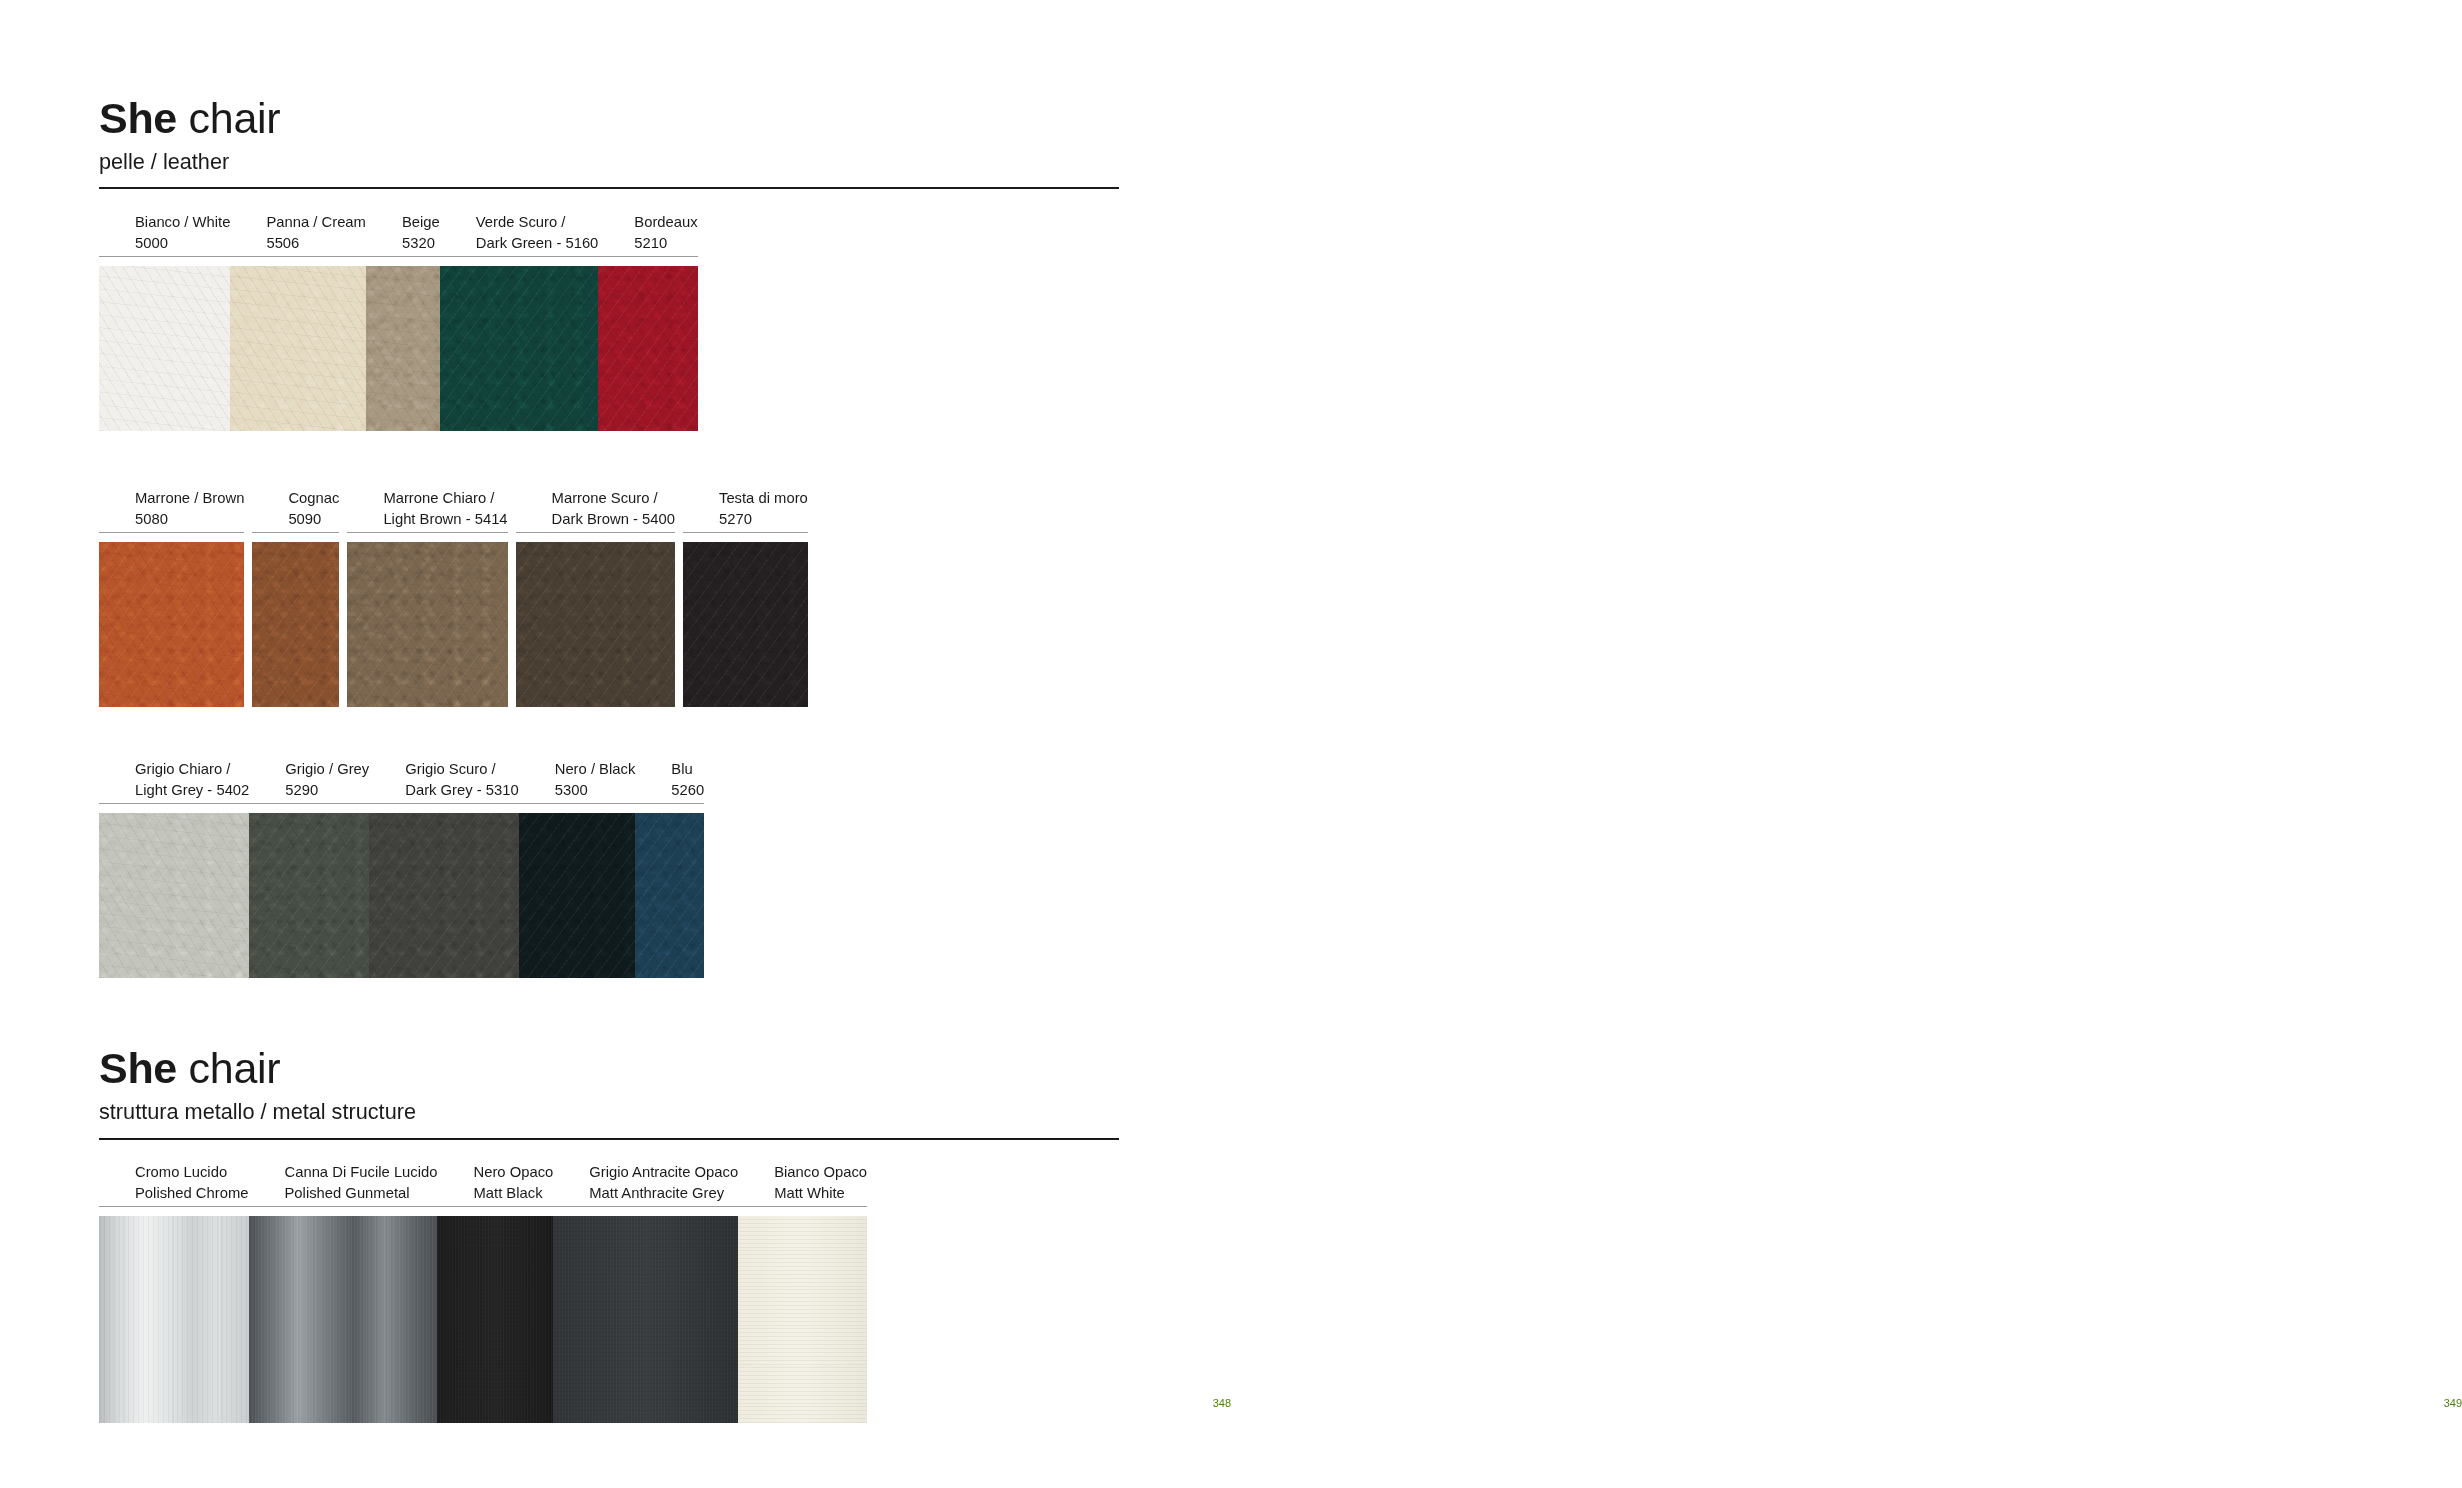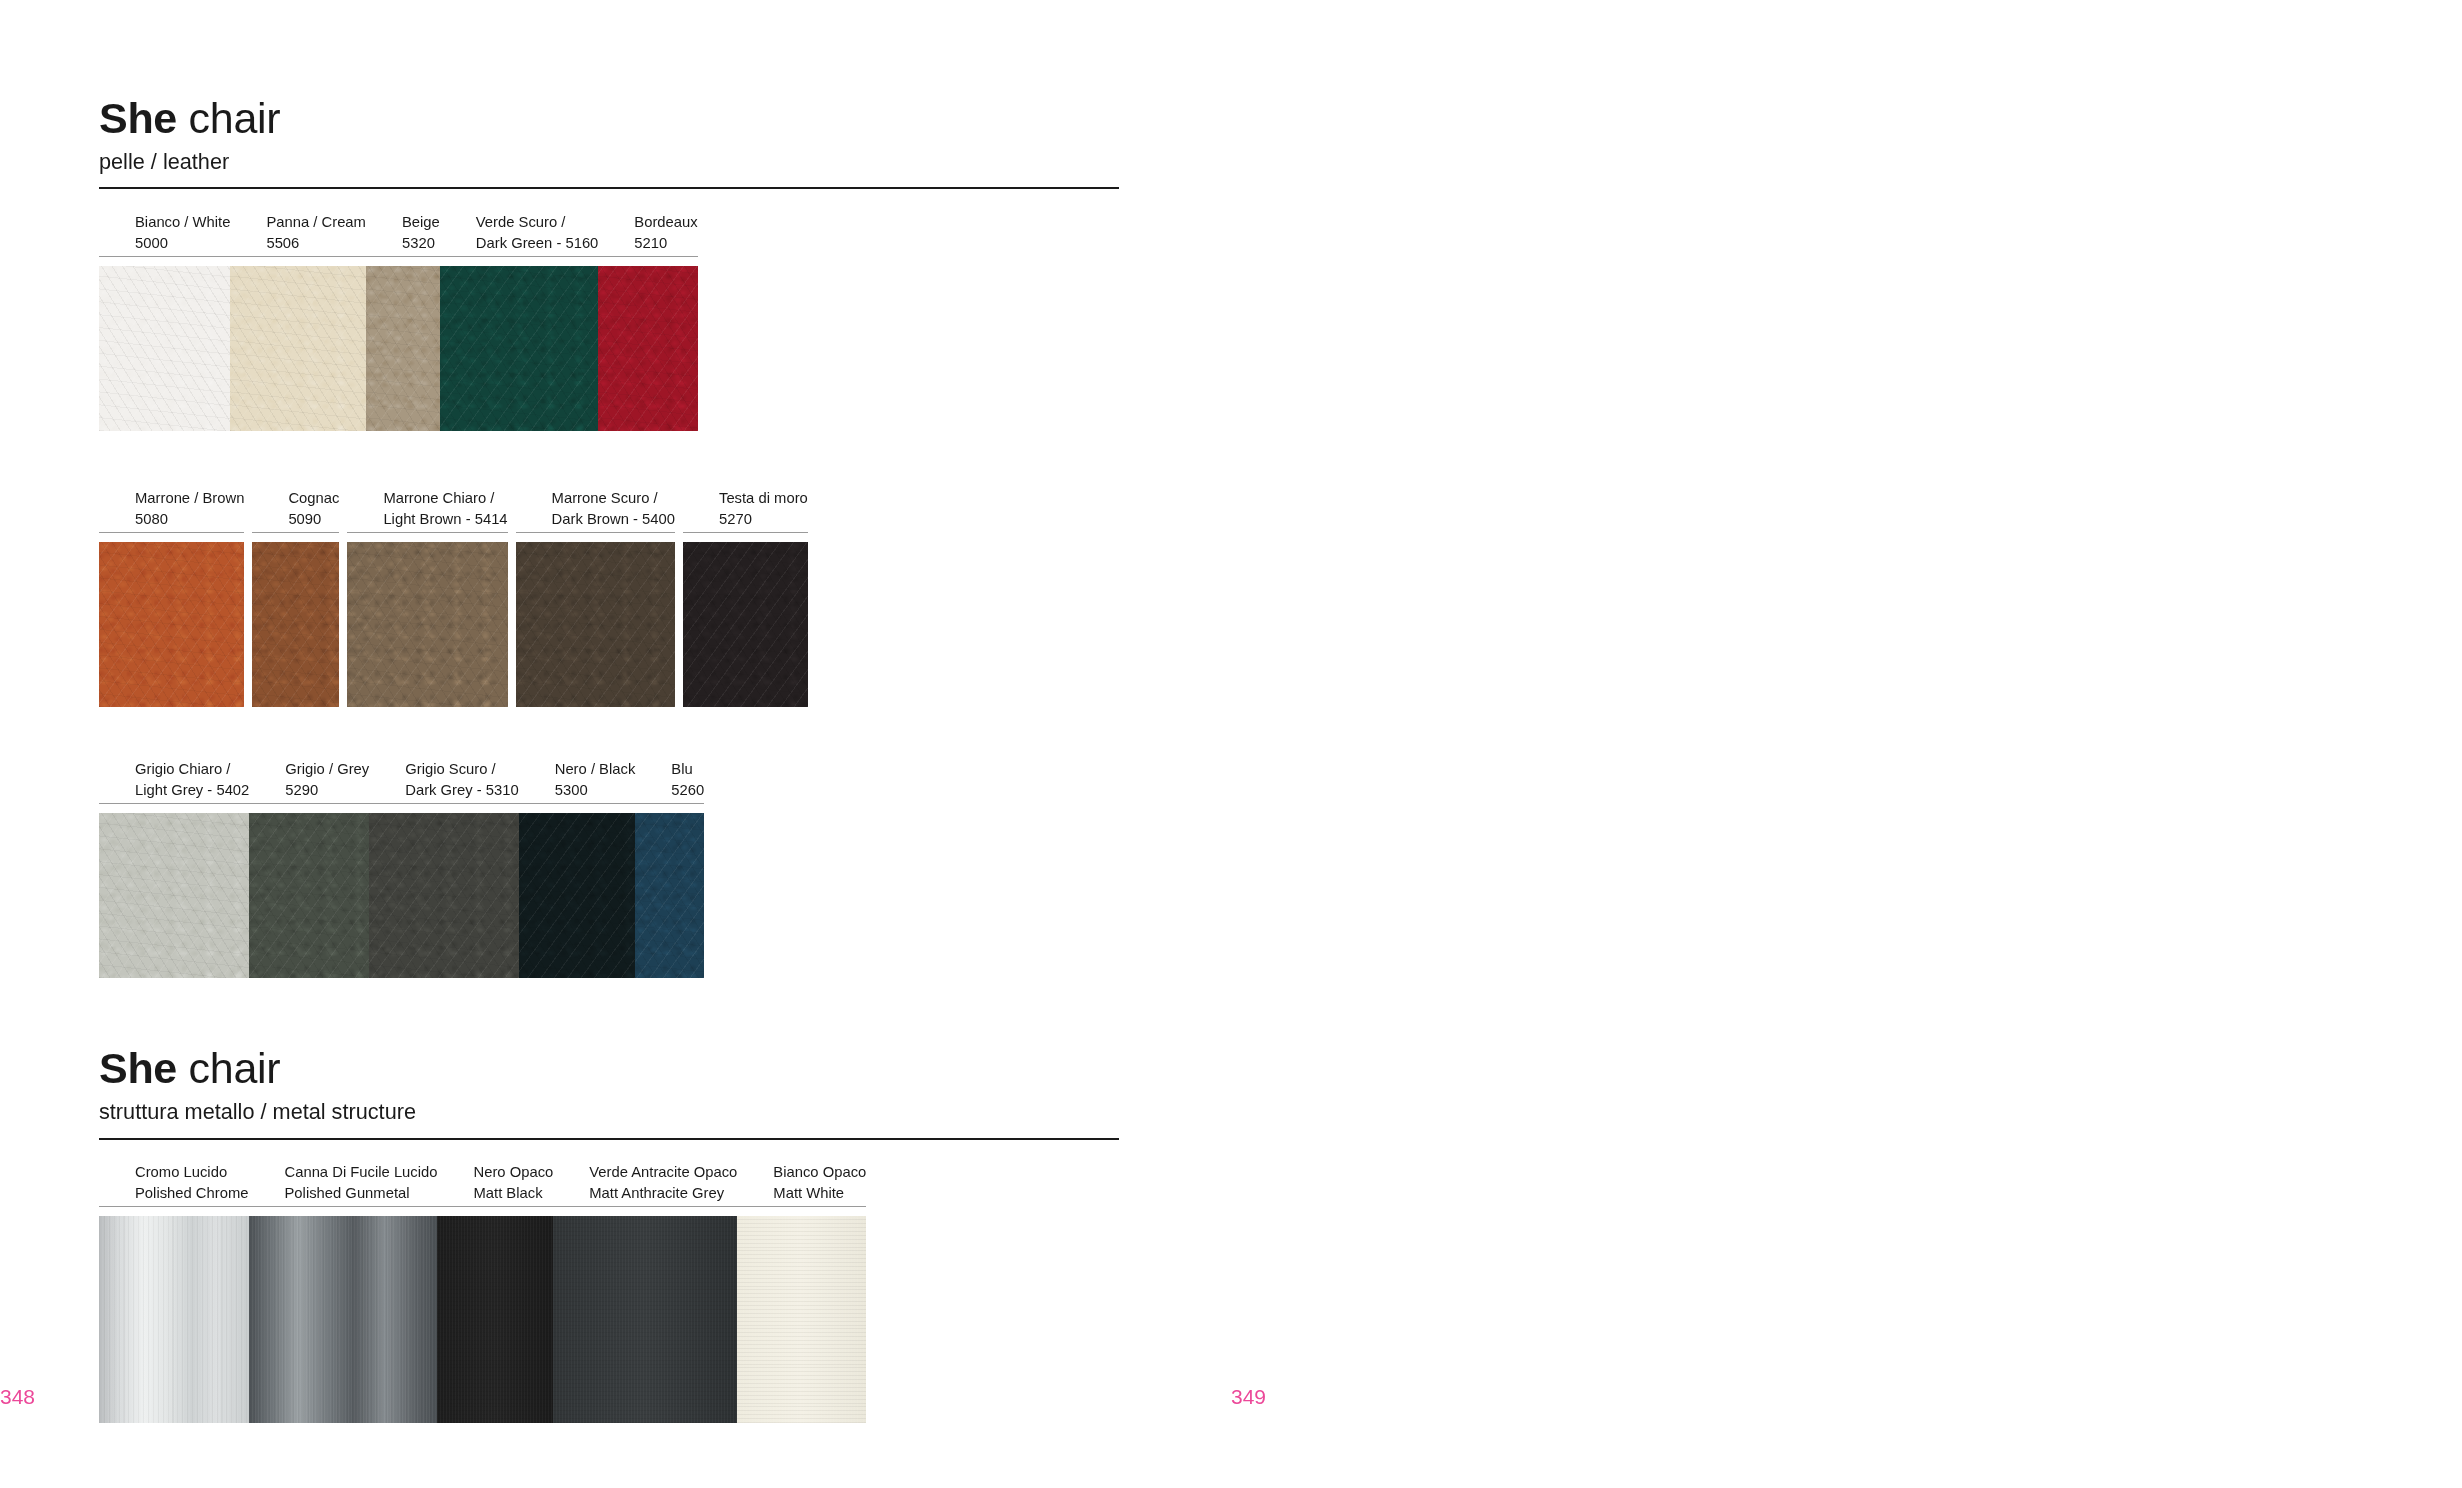--- a/index.html
+++ b/index.html
@@ -132,23 +132,23 @@
     inset: 0;
     background-image:
       repeating-linear-gradient(90deg, rgba(255,255,255,.035) 0 1px, rgba(255,255,255,0) 1px 3px),
       repeating-linear-gradient(0deg, rgba(0,0,0,.05) 0 1px, rgba(0,0,0,0) 1px 3.9px);
   }
 
   .page-number {
     position: absolute;
     bottom: 79px;
     width: 100%;
-    text-align: left;
-    font-size: 21px;
-    color: #ec4899;
+    text-align: right;
+    font-size: 11px;
+    color: #4d7c0f;
   }
 </style>
 </head>
 <body>
 
 <div class="spread">
 
   <div class="page" id="page-left">
       <div class="section-head" style="left: 99px; top: 94px;">
         <div class="head-title"><b>She</b><span> chair</span></div>
@@ -256,21 +256,21 @@
           <div class="swatch-label"><span>Canna Di Fucile Lucido</span><br><span>Polished Gunmetal</span></div>
           <div class="swatch-rule"></div>
           <div class="swatch-chip tex-metal" style="height: 207px; background: linear-gradient(90deg, rgb(75, 80, 84) 0%, rgb(110, 116, 120) 12%, rgb(154, 160, 163) 26%, rgb(120, 126, 130) 40%, rgb(86, 91, 95) 56%, rgb(132, 138, 142) 72%, rgb(93, 98, 102) 88%, rgb(73, 78, 82) 100%);"></div>
         </div>
         <div class="swatch-cell">
           <div class="swatch-label"><span>Nero Opaco</span><br><span>Matt Black</span></div>
           <div class="swatch-rule"></div>
           <div class="swatch-chip tex-matte" style="height: 207px; background: linear-gradient(90deg, rgb(28, 28, 28) 0%, rgb(35, 35, 35) 50%, rgb(26, 26, 26) 100%);"></div>
         </div>
         <div class="swatch-cell">
-          <div class="swatch-label"><span>Verde Antracite Opaco</span><br><span>Matt Anthracite Grey</span></div>
+          <div class="swatch-label"><span>Grigio Antracite Opaco</span><br><span>Matt Anthracite Grey</span></div>
           <div class="swatch-rule"></div>
           <div class="swatch-chip tex-matte" style="height: 207px; background: linear-gradient(90deg, rgb(48, 52, 54) 0%, rgb(56, 60, 62) 50%, rgb(44, 48, 50) 100%);"></div>
         </div>
         <div class="swatch-cell">
           <div class="swatch-label"><span>Bianco Opaco</span><br><span>Matt White</span></div>
           <div class="swatch-rule"></div>
           <div class="swatch-chip tex-matte" style="height: 207px; background: linear-gradient(90deg, rgb(239, 236, 223) 0%, rgb(244, 241, 230) 50%, rgb(235, 232, 219) 100%);"></div>
         </div>
       </div>
       <div class="page-number">348</div>

